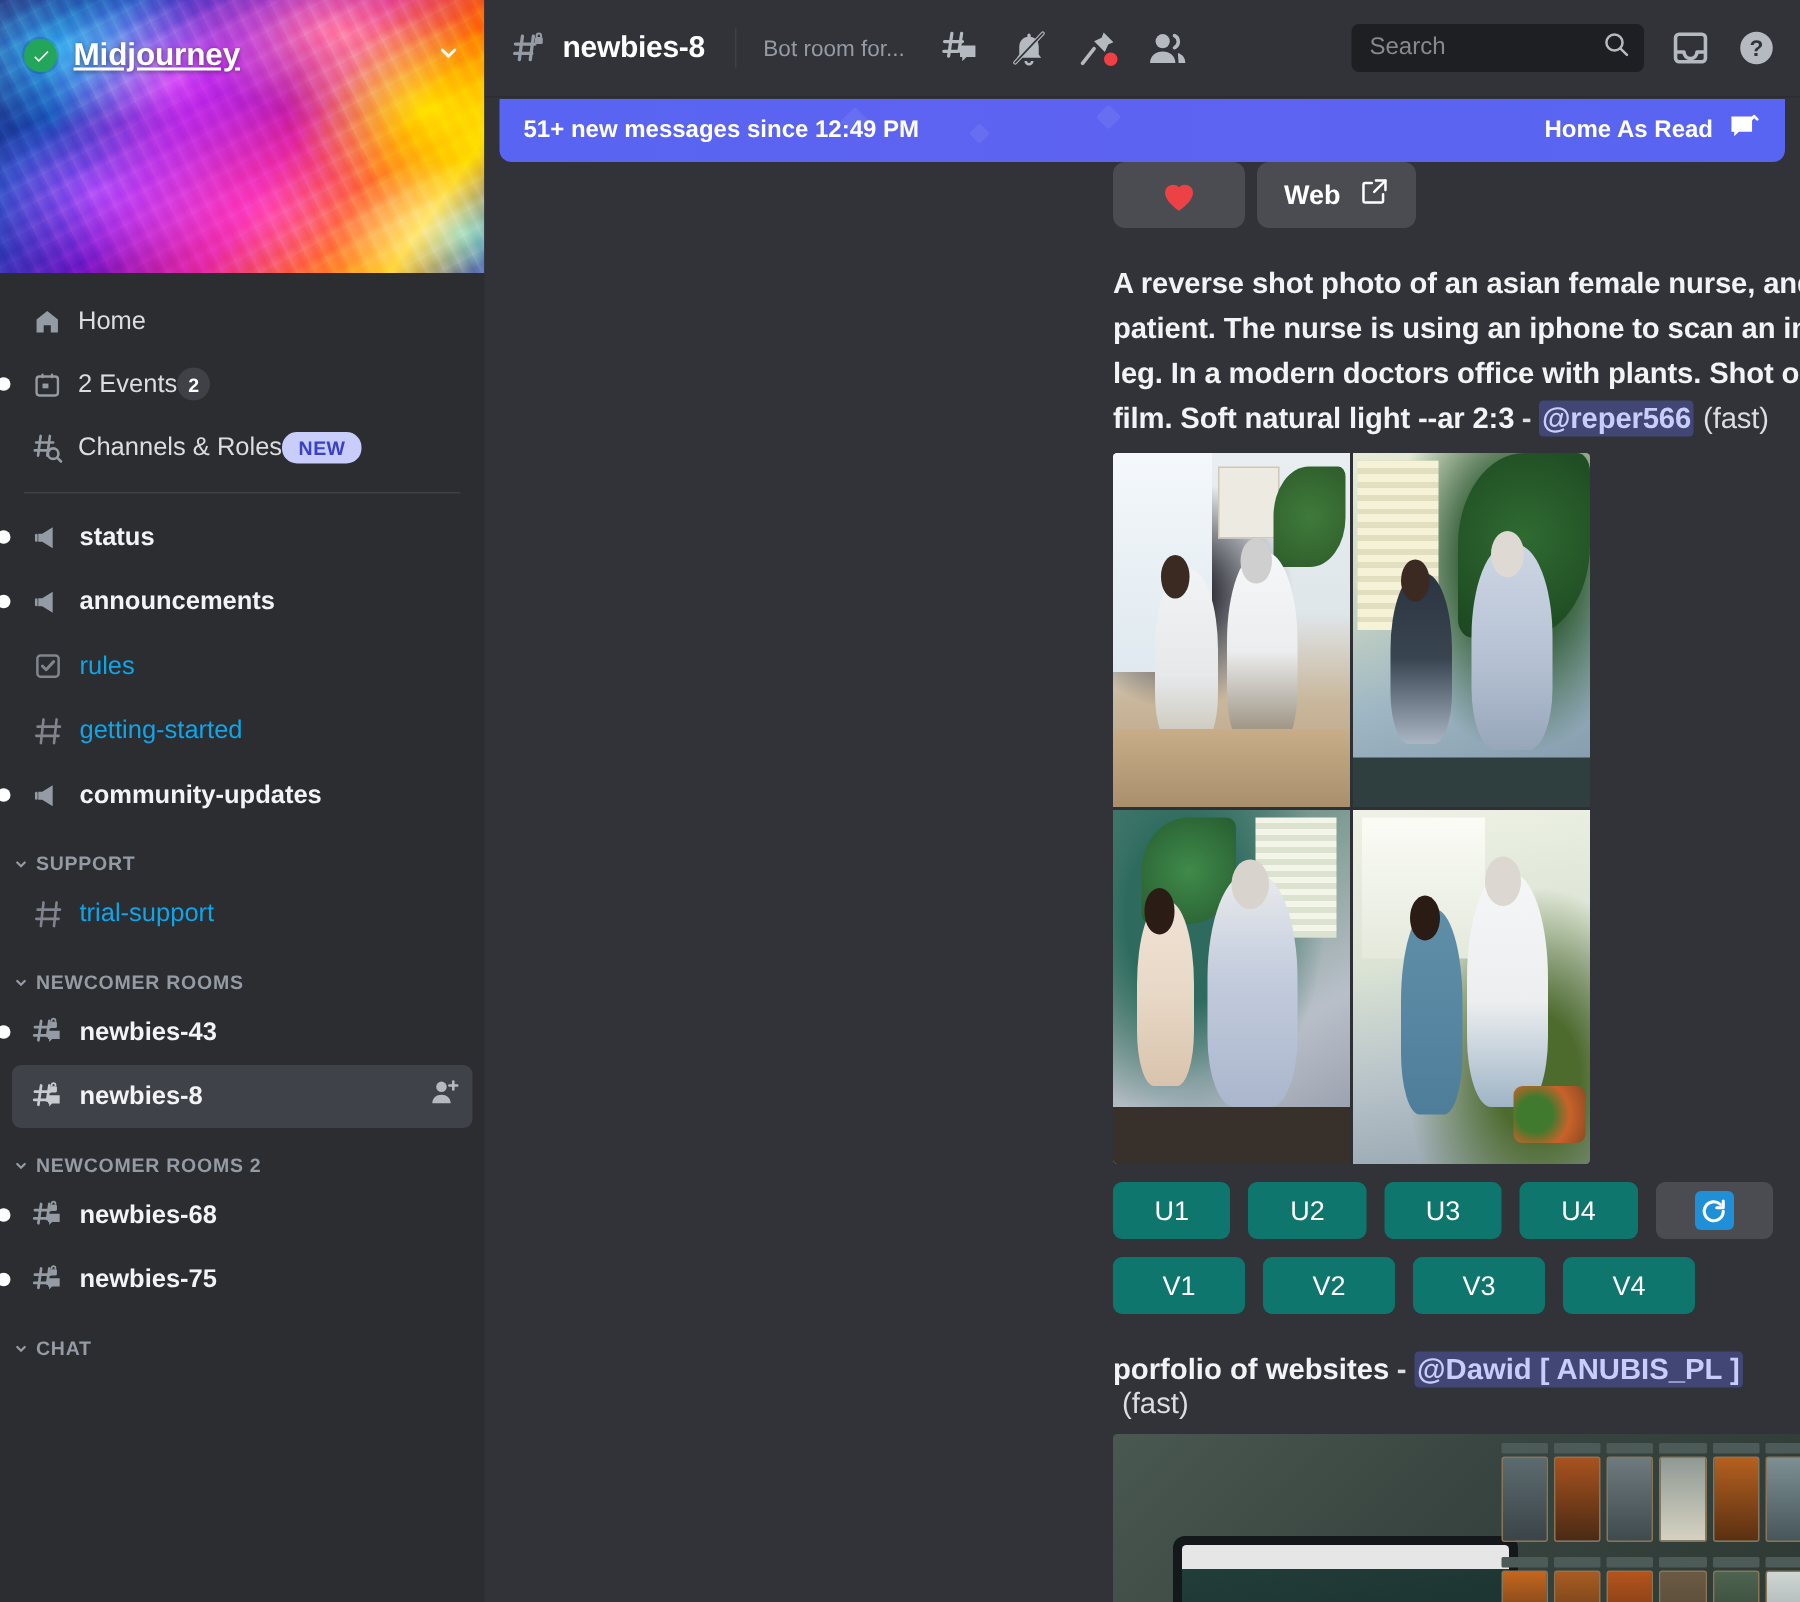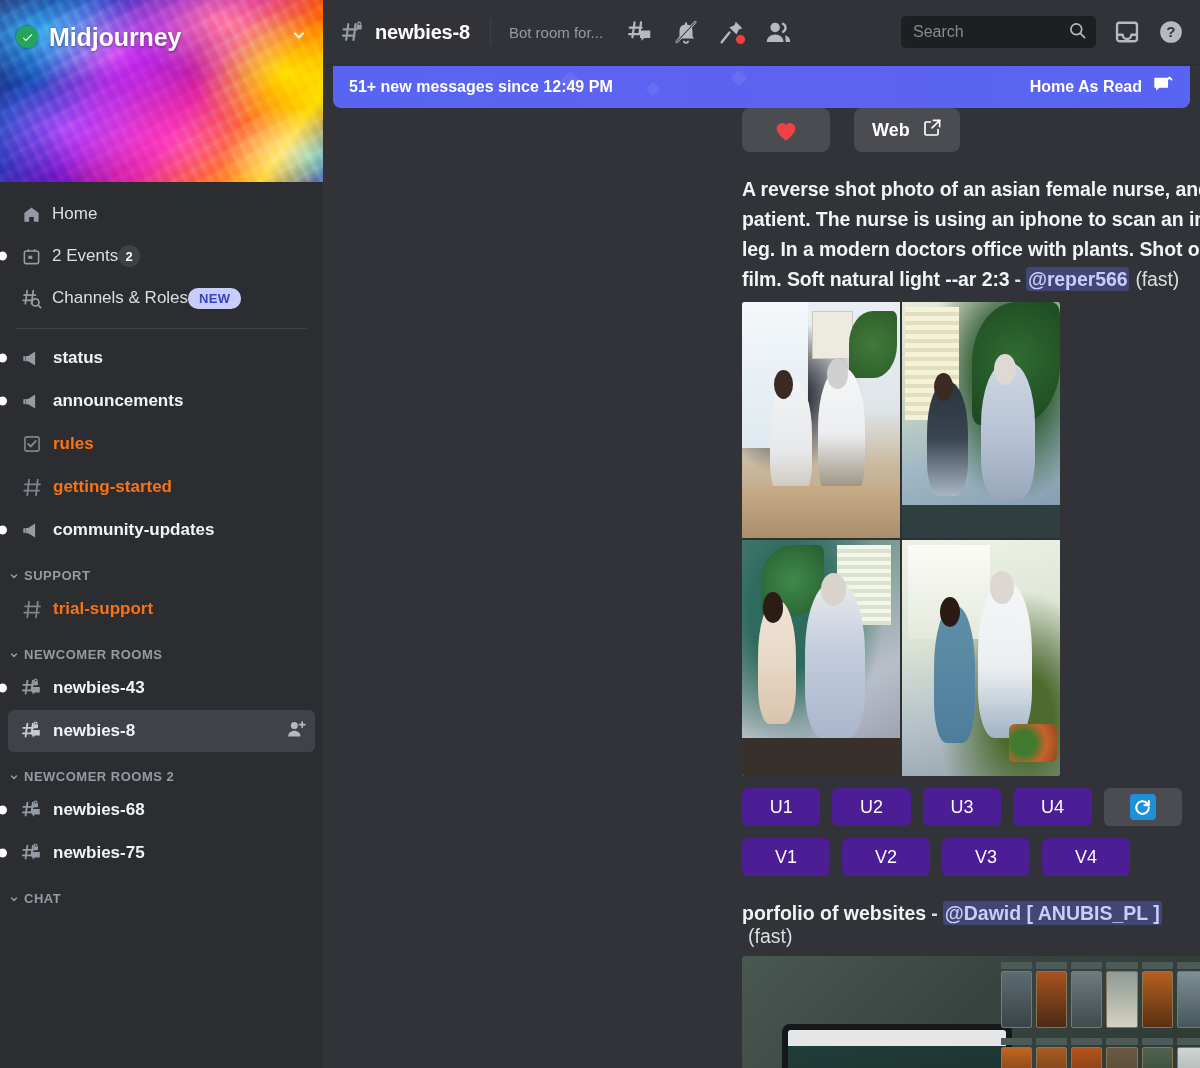--- a/index.html
+++ b/index.html
@@ -43,22 +43,22 @@
     position: absolute; top: 17px; left: 0; right: 0; height: 40px;
     display: flex; align-items: center; padding: 0 14px 0 16px;
   }
   .verified-badge {
     width: 22px; height: 22px; border-radius: 50%;
     background: #23a55a; display: flex; align-items: center; justify-content: center;
     flex: 0 0 22px; margin-right: 11px;
     box-shadow: 0 0 0 1.5px rgba(0,0,0,0.12);
   }
   .server-name {
-    color: #fff; font-size: 25px; font-weight: bold;
-    letter-spacing: -0.1px; flex: 1; text-shadow: 0 1px 3px rgba(0,0,0,0.45);
+    color: #fff; font-size: 21px; font-weight: bold;
+    letter-spacing: -0.1px; flex: 1; text-shadow: 0 1px 3px rgba(0,0,0,0.45); text-decoration: underline;
   }
   .chev-down { opacity: .95; }
 
   .nav-area { padding: 10px 0 0 0; }
   .nav-row {
     height: 40px; margin: 2px 8px; border-radius: 6px;
     display: flex; align-items: center; padding: 0 8px 0 10px;
     position: relative; cursor: pointer;
   }
   .nav-row .ico { width: 26px; flex: 0 0 26px; display:flex; align-items:center; justify-content:center; }
@@ -86,21 +86,21 @@
   .cat-text {
     color: #949ba4; font-size: 13px; font-weight: bold; letter-spacing: .5px;
   }
   .chan {
     height: 42px; margin: 1px 8px; border-radius: 6px;
     display: flex; align-items: center; padding: 0 8px 0 10px;
     position: relative; cursor: pointer;
   }
   .chan.selected { background: #404249; }
   .chan .cico { width: 28px; flex: 0 0 28px; display:flex; align-items:center; justify-content:center; }
-  .chan-name { font-size: 17px; color: #f97316; margin-left: 7px; flex: 1; font-weight: bold; }
+  .chan-name { font-size: 17px; color: #0ea5e9; margin-left: 7px; flex: 1; }
   .chan-name.unread { color: #f2f3f5; font-weight: bold; }
   .chan-name.active { color: #f2f3f5; font-weight: bold; }
 
   
   .main { flex: 1; height: 1068px; background: #313338; position: relative; overflow: hidden; }
   .topbar {
     height: 65px; display: flex; align-items: center;
     padding: 0 16px 0 18px; gap: 0px;
     border-bottom: 1px solid #2b2d31;
   }
@@ -124,21 +124,21 @@
     border-radius: 0 0 8px 8px;
     display:flex; align-items:center; padding: 0 16px 0 16px;
     color: #fff; font-size: 16px; font-weight: bold; cursor: pointer;
     overflow: hidden;
   }
   .banner-notice .sparkle { position:absolute; background: rgba(255,255,255,.07); transform: rotate(45deg); border-radius:2px;}
   .mark-read { margin-left:auto; display:flex; align-items:center; gap: 10px; font-size: 16px; }
 
   .messages { position: absolute; top: 108px; left: 0; right: 0; bottom: 0; padding: 0 18px 0 0; }
   .msg-block { padding-left: 419px; }
-  .rowbtns { display:flex; gap: 24px; margin-bottom: 22px; }
+  .rowbtns { display:flex; gap: 8px; margin-bottom: 22px; }
   .react-btn {
     width: 88px; height: 44px; background: #4a4c52; border-radius: 8px;
     display:flex; align-items:center; justify-content:center; cursor:pointer;
   }
   .web-btn {
     height: 44px; background: #4a4c52; border-radius: 8px; padding: 0 18px;
     display:flex; align-items:center; gap: 13px; cursor:pointer;
     color:#fff; font-size: 18px; font-weight: bold;
   }
   .prompt-text {
@@ -175,21 +175,21 @@
     background:
       radial-gradient(ellipse at 78% 75%, #4e6b2e 0 16%, rgba(0,0,0,0) 50%),
       linear-gradient(170deg,#eef2e6 0%, #dbe4d4 40%, #b8c3c9 70%, #93a3ae 100%);
   }
   .fig { position:absolute; border-radius: 45% 45% 30% 30%; }
   .win { position:absolute; background: linear-gradient(180deg,rgba(255,255,255,.85),rgba(255,255,255,.35)); }
   .plant { position:absolute; border-radius: 50% 10% 50% 10%; }
 
   .vbtn-row { display:flex; gap: 12px; margin-top: 12px; }
   .vbtn {
-    width: 88px; height: 38px; background: #4c1d95; border-radius: 6px;
+    width: 88px; height: 38px; background: #0f766e; border-radius: 6px;
     display:flex; align-items:center; justify-content:center;
     color:#fff; font-size: 18px; cursor: pointer;
   }
   .vbtn.refresh { background:#4a4c52; }
   .refresh-ico {
     width: 26px; height:26px; background:#1f8fd8; border-radius:4px;
     display:flex; align-items:center; justify-content:center;
   }
   .msg2-title {
     margin-top: 26px; color:#f2f3f5; font-size: 19.5px; font-weight:bold;

